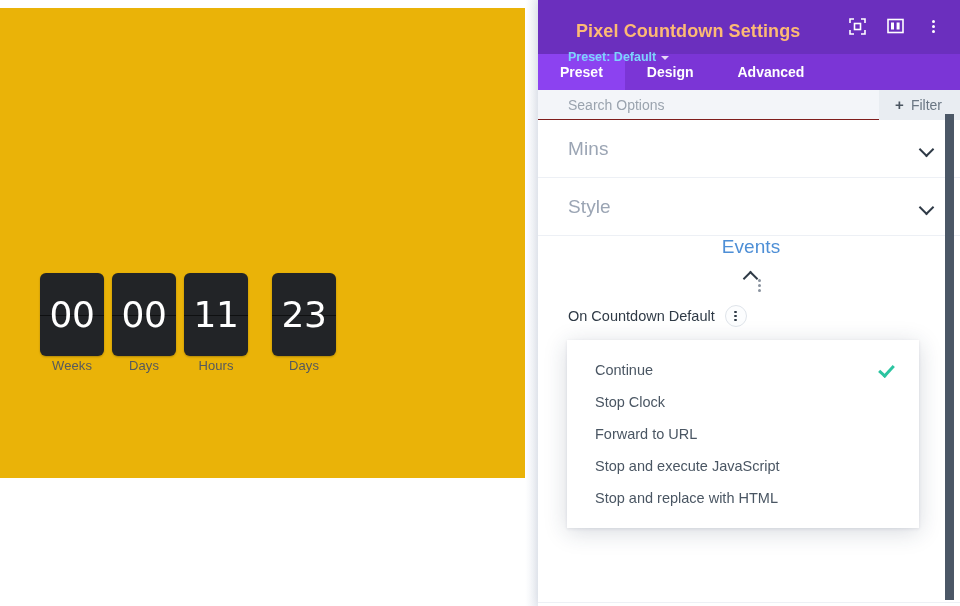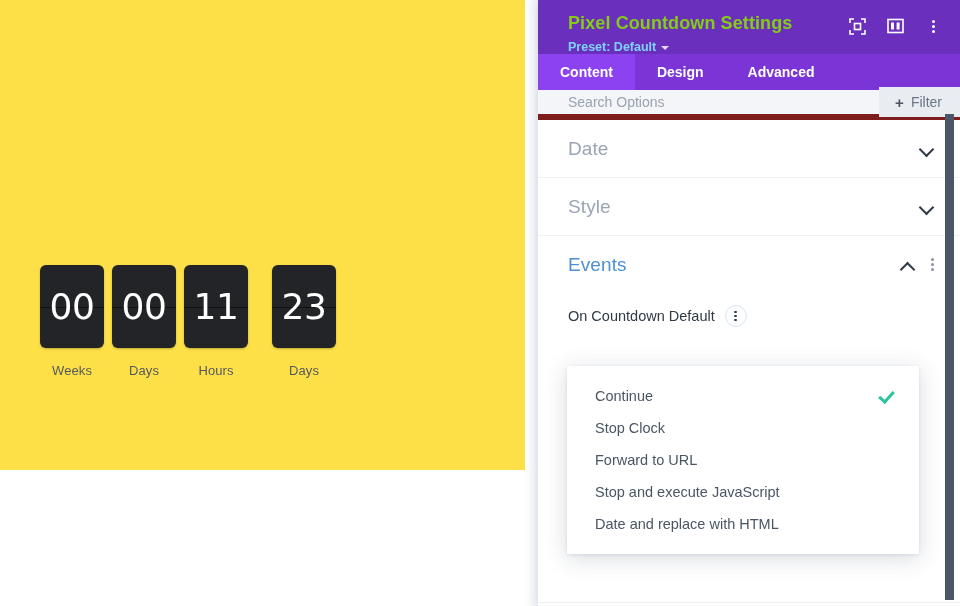--- a/index.html
+++ b/index.html
@@ -11,23 +11,23 @@
     height: 606px;
     background: #ffffff;
     font-family: "Liberation Sans", sans-serif;
     overflow: hidden;
     position: relative;
   }
 
   
   #canvas-area {
     position: absolute;
-    left: 0; top: 0;
+    left: 0; top: 8px;
     width: 525px; height: 470px;
-    background: #fde047;
+    background: #eab308;
   }
 
   #countdown-widget {
     position: absolute;
     left: 40px;
     top: 265px;
     display: flex;
     align-items: flex-start;
   }
   .cd-unit {
@@ -62,21 +62,21 @@
     color: #ffffff;
     font-family: "DejaVu Sans", sans-serif;
     font-size: 36px;
     font-weight: 400;
     letter-spacing: -0.5px;
     line-height: 1;
     position: relative;
     z-index: 1;
   }
   .cd-label {
-    margin-top: 15px;
+    margin-top: 2px;
     font-size: 13px;
     color: #55595d;
     font-family: "Liberation Sans", sans-serif;
     letter-spacing: 0.1px;
   }
 
   
   #settings-panel {
     position: absolute;
     left: 538px;
@@ -96,26 +96,26 @@
 
   
   #panel-header {
     background: #6B2FBE;
     padding: 14px 22px 12px 30px;
     position: relative;
     height: 54px;
     box-sizing: border-box;
   }
   #panel-title {
-    color: #84cc16;
+    color: #fdba74;
     font-size: 18px;
     font-weight: bold;
     letter-spacing: 0.1px;
     line-height: 1.1;
-    margin: 0;
+    margin: 8px;
   }
   #preset-row {
     margin-top: 6px;
     display: flex;
     align-items: center;
   }
   #preset-label {
     color: #7dd3fc;
     font-size: 12.5px;
     font-weight: bold;
@@ -173,21 +173,21 @@
     font-weight: bold;
     cursor: pointer;
     box-sizing: border-box;
   }
   .tab.active { background: #8C42F0; }
 
   
   #search-row {
     height: 30px;
     background: #f3f5f9;
-    border-bottom: 6px solid #7f1d1d;
+    border-bottom: 1px solid #7f1d1d;
     display: flex;
     align-items: center;
     padding: 0 0 0 30px;
     position: relative;
     box-sizing: border-box;
   }
   #search-input {
     border: none;
     background: transparent;
     outline: none;
@@ -302,21 +302,21 @@
     display: block;
     width: 2.5px; height: 2.5px;
     border-radius: 50%;
     background: #2f3a46;
   }
 
   
   #events-dropdown {
     position: absolute;
     left: 567px;
-    top: 366px;
+    top: 340px;
     width: 352px;
     background: #ffffff;
     box-shadow: 0 4px 22px rgba(35,50,75,0.18), 0 1px 3px rgba(35,50,75,0.10);
     padding: 14px 0 14px 0;
     z-index: 40;
     box-sizing: border-box;
   }
   .dd-item {
     height: 32px;
     display: flex;
@@ -436,46 +436,46 @@
         <span class="kebab-dots">
           <i></i>
             <i></i>
             <i></i>
         </span>
       </div>
     </div>
   </div>
 
   <div id="panel-tabs">
-    <div class="tab active">Content</div>
+    <div class="tab active">Preset</div>
     <div class="tab">Design</div>
     <div class="tab">Advanced</div>
   </div>
 
   <div id="search-row">
     <input id="search-input" type="text" placeholder="Search Options" style="">
     <div id="filter-button">
       <span id="filter-plus">+</span>
       <span>Filter</span>
     </div>
   </div>
 
   <div id="panel-body">
 
     <div class="acc-row">
-      <span class="acc-title">Date</span>
+      <span class="acc-title">Mins</span>
       <span class="chev"></span>
     </div>
 
     <div class="acc-row">
       <span class="acc-title">Style</span>
       <span class="chev"></span>
     </div>
 
-    <div class="acc-row open" style="border-bottom:none;">
+    <div class="acc-row open" style="border-bottom:none;flex-direction:column;">
       <span class="acc-title">Events</span>
       <span class="chev up"></span>
       <span class="acc-kebab">
         <i></i>
           <i></i>
           <i></i>
       </span>
     </div>
 
     <div id="events-content">
@@ -512,16 +512,16 @@
   </div>
   <div class="dd-item">
     <span class="dd-label">Forward to URL</span>
     <span class="dd-check"></span>
   </div>
   <div class="dd-item">
     <span class="dd-label">Stop and execute JavaScript</span>
     <span class="dd-check"></span>
   </div>
   <div class="dd-item">
-    <span class="dd-label">Date and replace with HTML</span>
+    <span class="dd-label">Stop and replace with HTML</span>
     <span class="dd-check"></span>
   </div>
 </div>
 
 </body></html>

